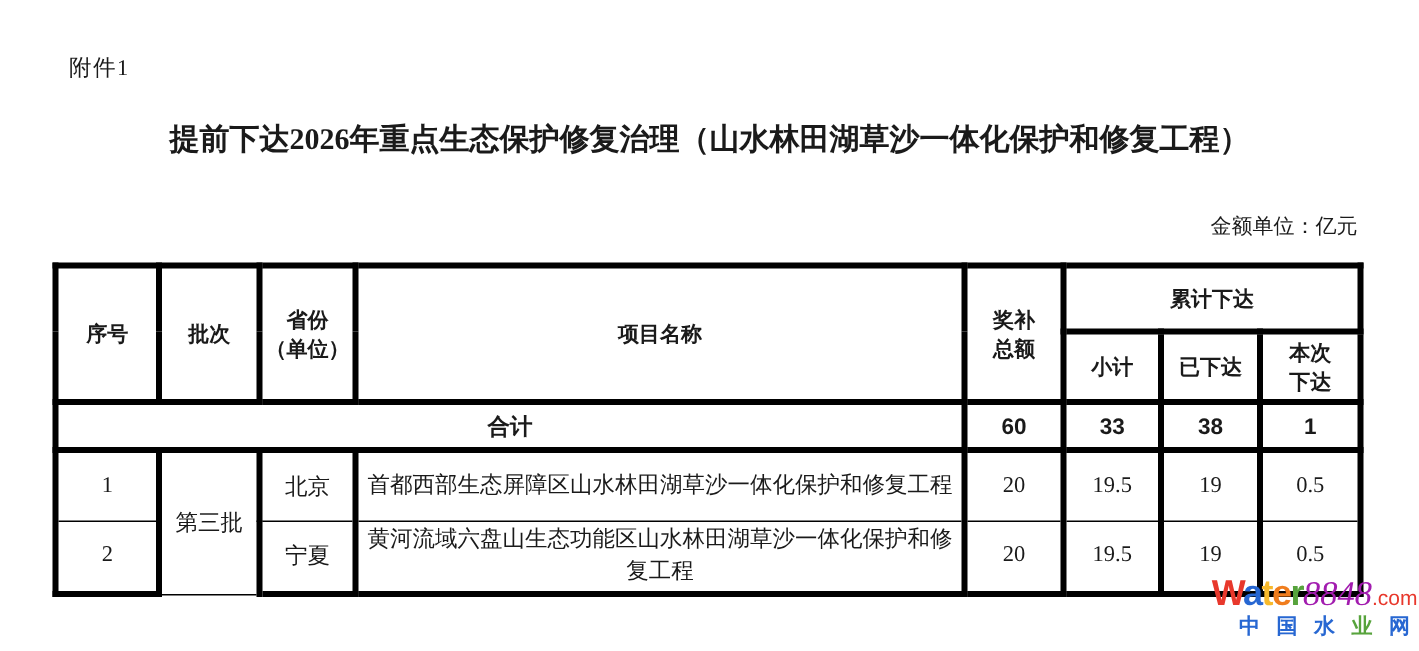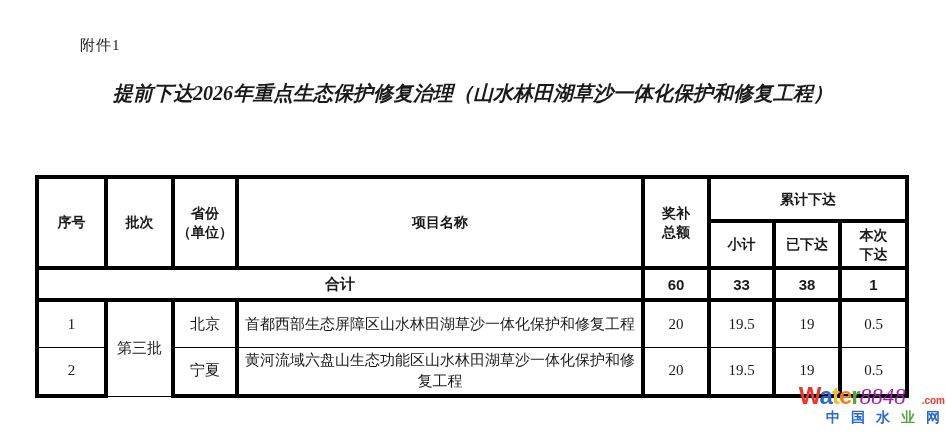--- a/index.html
+++ b/index.html
@@ -5,28 +5,27 @@
   html,body{margin:0;padding:0;background:#ffffff;}
   .page{
     position:relative;
     width:946px;height:434px;
     background:#ffffff;
     font-family:"Liberation Serif","DejaVu Serif",serif;
     color:#1a1a1a;
     overflow:hidden;
   }
   .attachment{
-    position:absolute;left:80px;top:36px;
+    position:absolute;left:46px;top:36px;
     font-size:15px;letter-spacing:1px;
   }
   .title{
     position:absolute;left:0;top:80px;width:946px;
     text-align:center;font-weight:bold;font-size:20px;line-height:27px;
     font-family:"Liberation Serif","DejaVu Serif",serif;
-    font-style:italic;
   }
   .unit-note{
     position:absolute;right:41px;top:142px;
     font-size:14px;
   }
   table.budget{
     position:absolute;left:35px;top:175px;
     border-collapse:collapse;table-layout:fixed;
     width:870px;
   }
@@ -59,37 +58,38 @@
     position:absolute;right:1px;top:384px;
     text-align:right;z-index:5;line-height:1;
     font-family:"Liberation Sans","DejaVu Sans",sans-serif;
     white-space:nowrap;
   }
   .wm-brand{font-size:24px;font-weight:bold;letter-spacing:-1px;}
   .wm-num{
     font-family:"Liberation Serif","DejaVu Serif",serif;
     font-style:italic;font-size:23px;font-weight:500;letter-spacing:0;
   }
-  .wm-dom{font-size:10px;font-weight:bold;letter-spacing:0;margin-left:16px;}
+  .wm-dom{font-size:14px;font-weight:normal;letter-spacing:0;}
   .wm-tagline{
     margin-top:2px;font-size:14px;font-weight:bold;
     letter-spacing:11px;margin-right:-6px;
   }
 </style>
 </head>
 <body>
 
 <div class="page">
 
   <div class="attachment">附件1</div>
 
   <div class="title">
     <div>提前下达2026年重点生态保护修复治理（山水林田湖草沙一体化保护和修复工程）</div>
   </div>
 
+  <div class="unit-note">金额单位：亿元</div>
 
   <table class="budget">
     <colgroup>
       <col style="width:69px">
         <col style="width:67px">
         <col style="width:64px">
       <col style="width:406px">
         <col style="width:66px">
         <col style="width:65px">
       <col style="width:66px">

